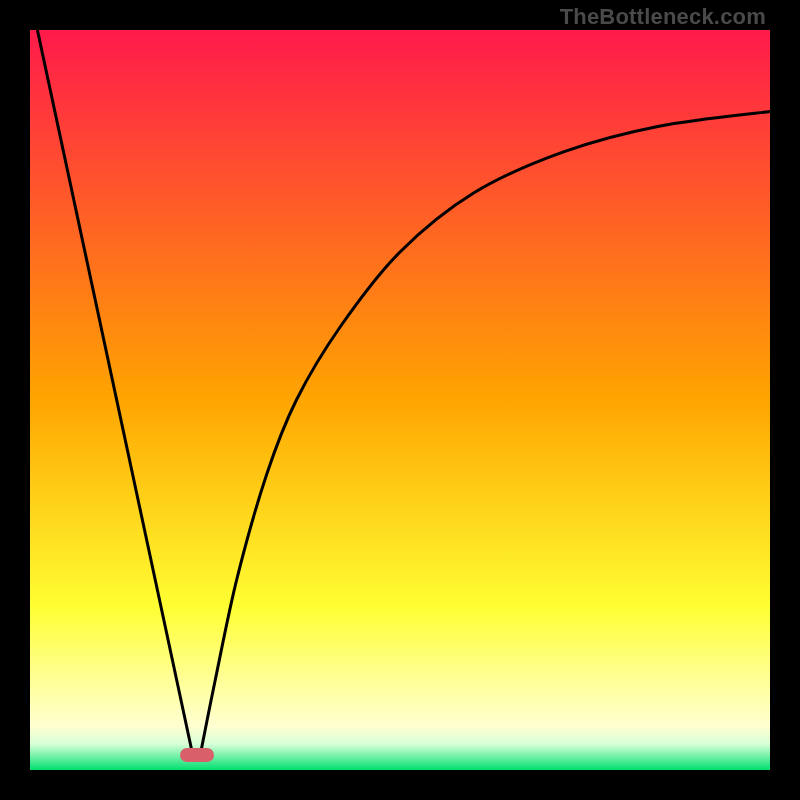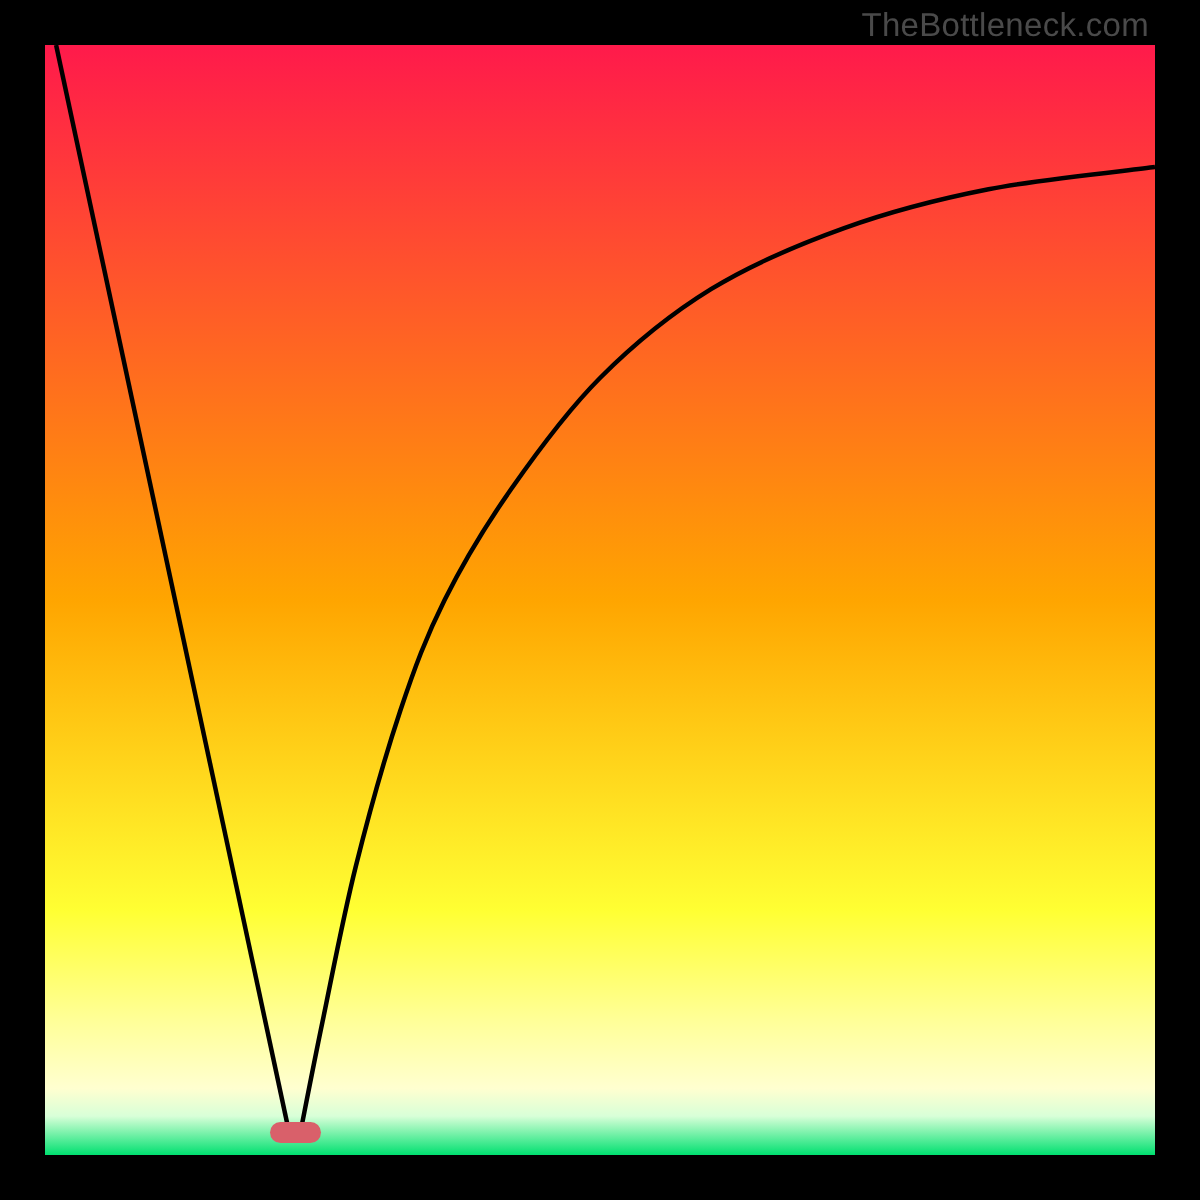--- a/index.html
+++ b/index.html
@@ -25,21 +25,21 @@
     top: 0;
     width: 740px;
     height: 740px;
   }
   .watermark {
     position: absolute;
     top: 4px;
     right: 34px;
     color: #4a4a4a;
     font-size: 22px;
-    font-weight: 400;
+    font-weight: 700;
     letter-spacing: 0.2px;
   }
   .marker {
     position: absolute;
     width: 34px;
     height: 14px;
     border-radius: 7px;
     transform: translate(-50%, -50%);
   }
 </style>

